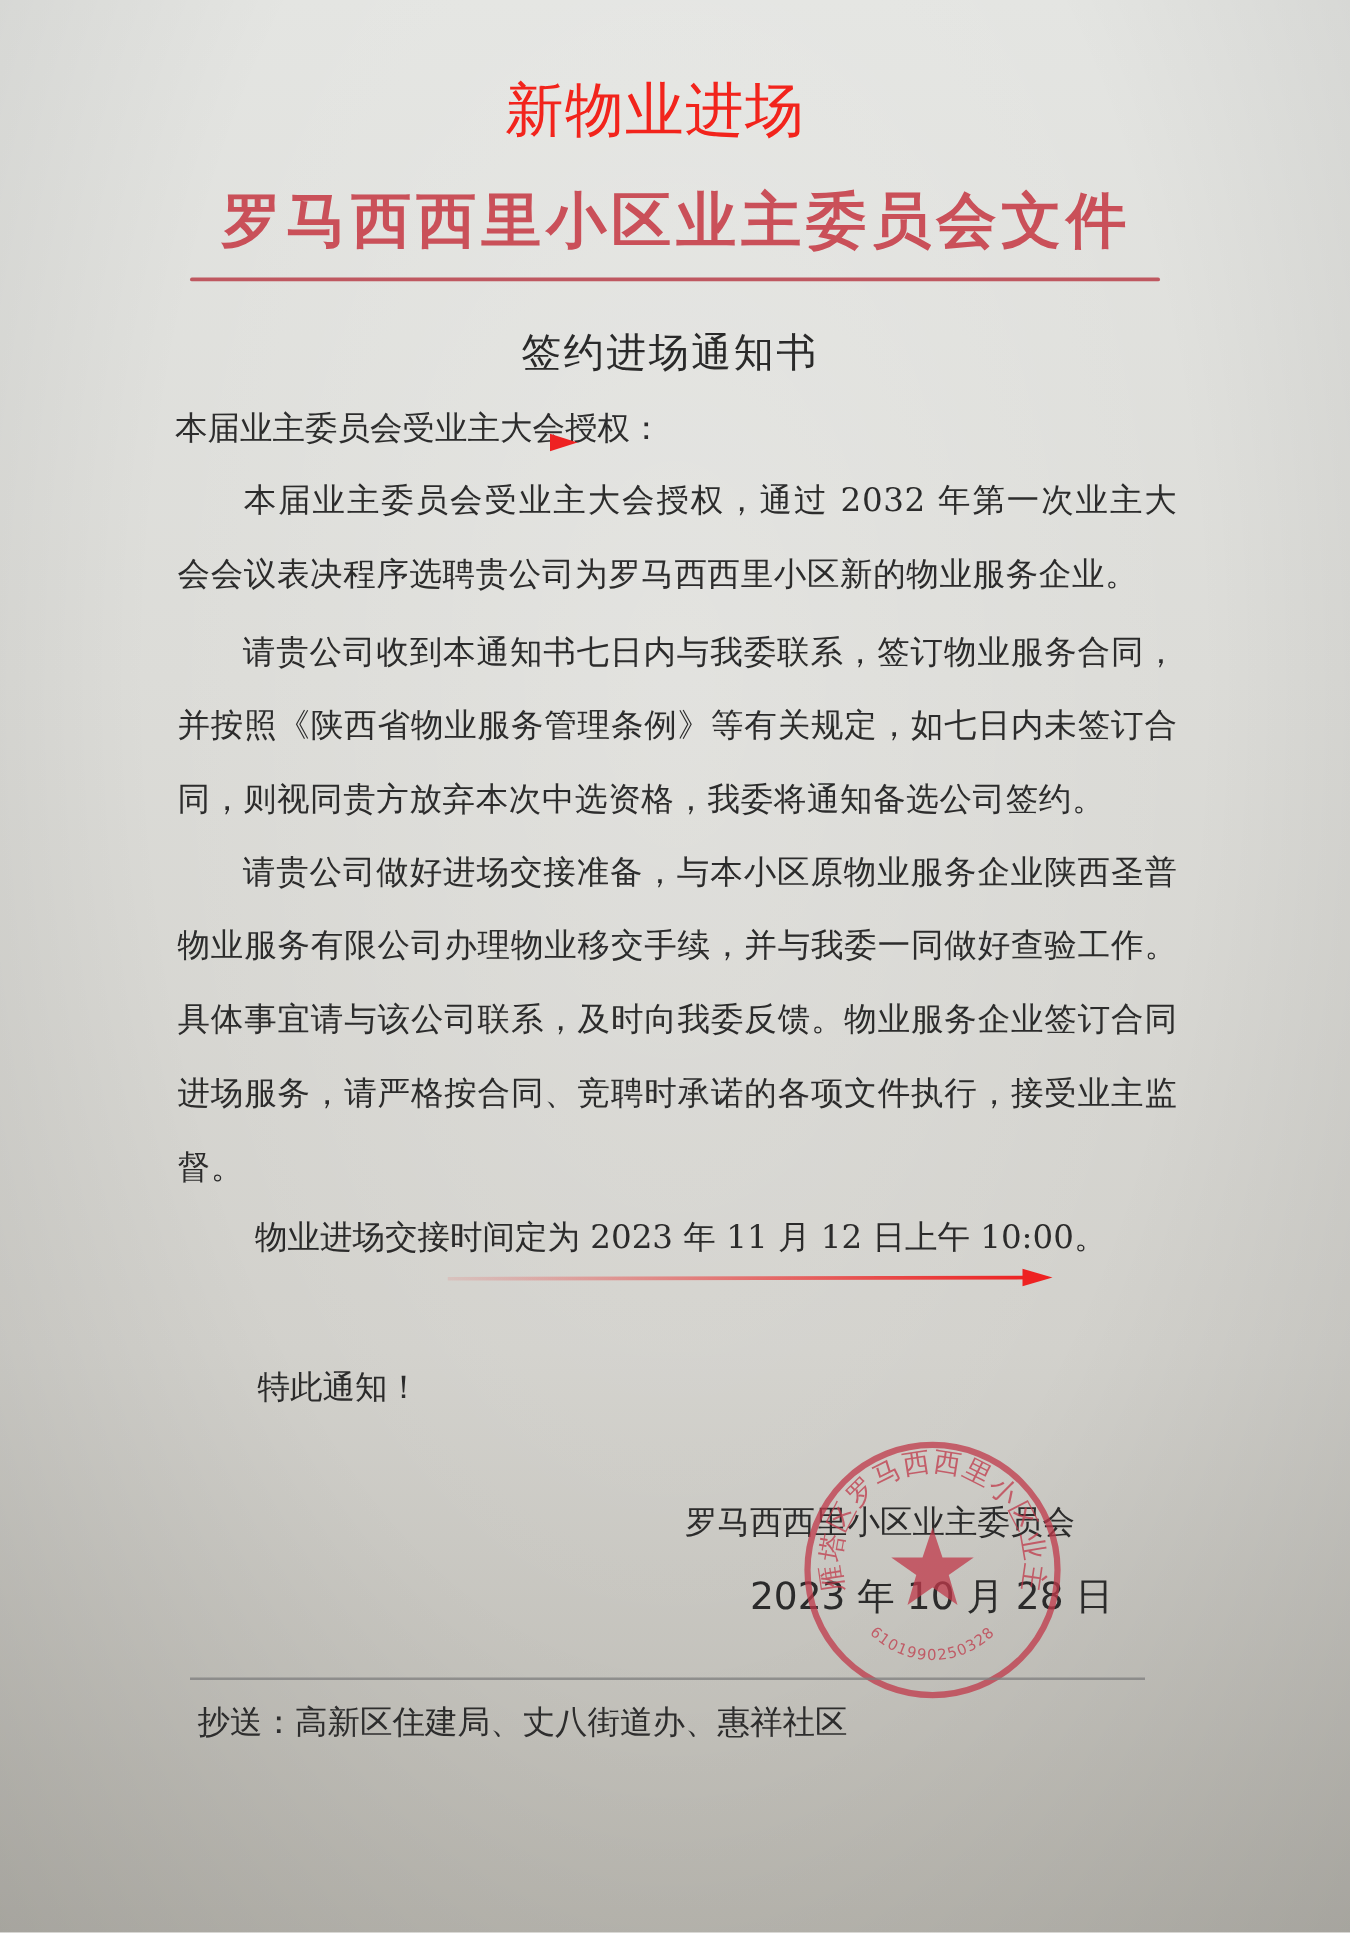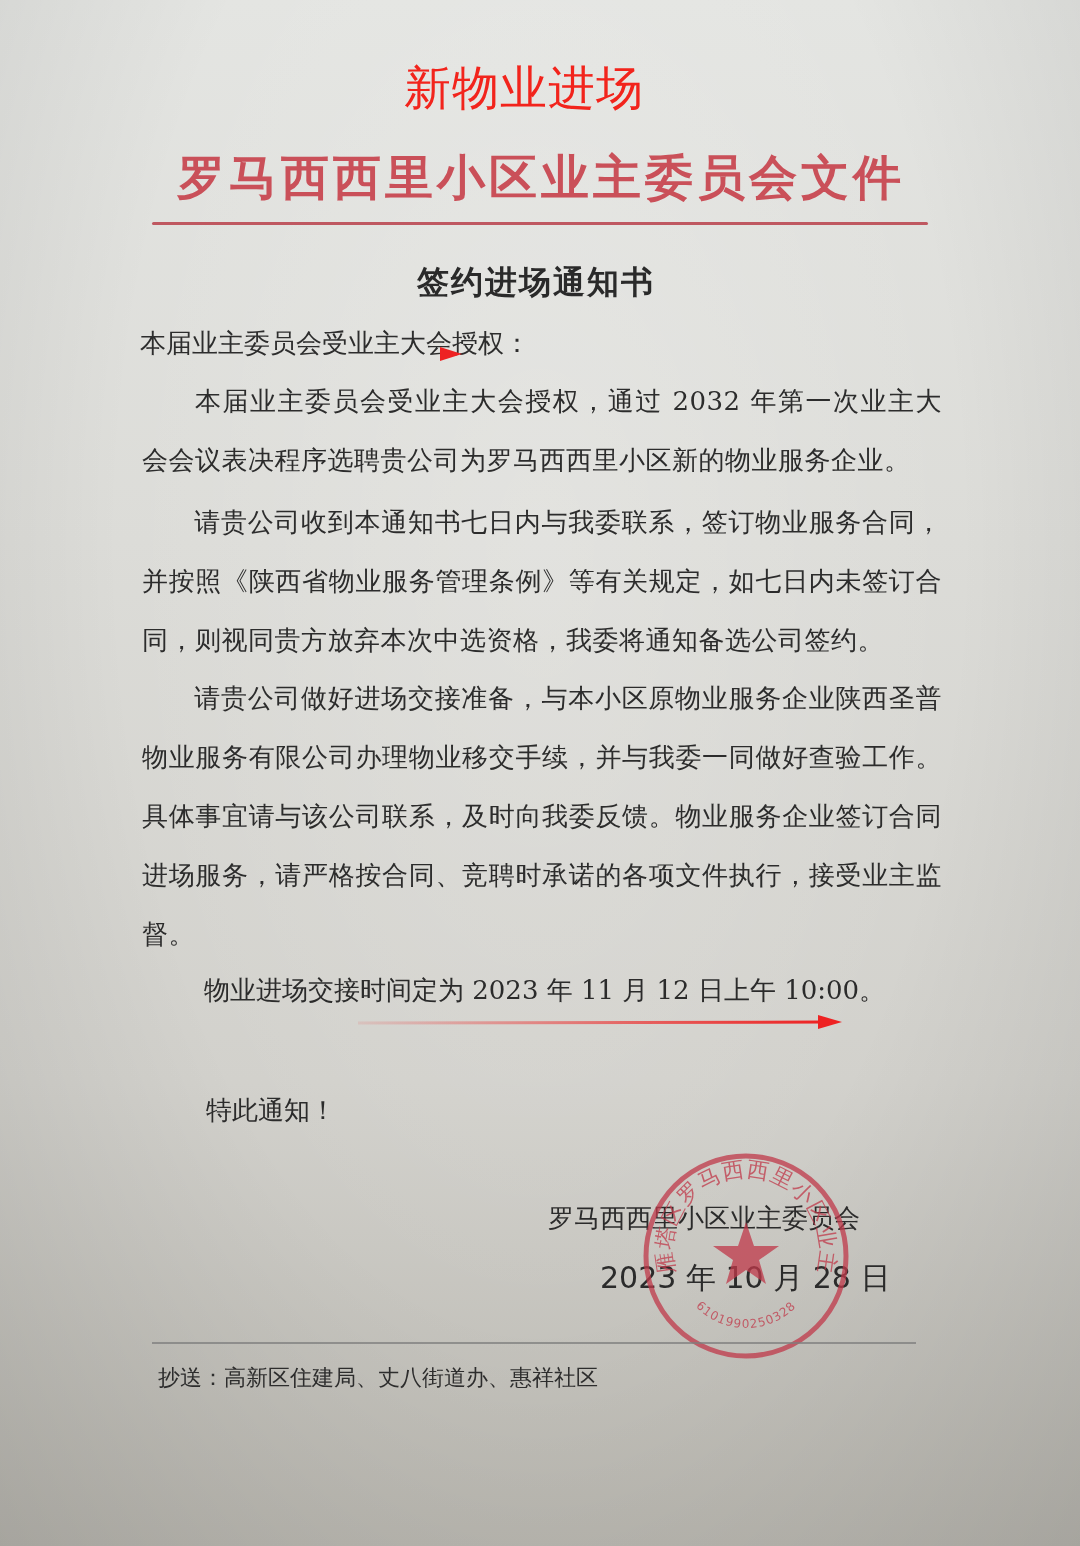--- a/index.html
+++ b/index.html
@@ -23,42 +23,42 @@
     font-family:Liberation Sans, sans-serif; font-weight:bold;
     font-size:48px; color:#c8444e; letter-spacing:4px; line-height:64px;
     opacity:0.92;
   }
   .red-rule {
     position:absolute; left:152px; top:222px; width:776px; height:3px;
     background:#b8404a; border-radius:2px; opacity:0.85;
   }
   .doc-title {
     position:absolute; left:0; width:1072px; top:258px; text-align:center;
-    font-size:32px; font-weight:bold; color:#2a2a2a; letter-spacing:2px; line-height:48px;
+    font-size:32px; font-weight:normal; color:#2a2a2a; letter-spacing:2px; line-height:48px;
   }
   .recipient {
     position:absolute; left:140px; top:323px; font-size:26px; line-height:40px; color:#2d2d2d;
   }
   .para {
     position:absolute; left:142px; width:800px; font-size:26px; line-height:59px;
     color:#2c2c2c; letter-spacing:0.5px; text-align:justify;
   }
   .para .indent { display:inline-block; width:52px; }
   .p1 { top:372px; }
   .p2 { top:493px; }
   .p3 { top:669px; }
   .handover { position:absolute; left:204px; top:968px; font-size:26px; line-height:44px; color:#2b2b2b; }
   .closing { position:absolute; left:206px; top:1088px; font-size:26px; line-height:44px; color:#2b2b2b; }
   .sign-org { position:absolute; left:548px; top:1196px; font-size:26px; line-height:44px; color:#2b2b2b; }
   .sign-date { position:absolute; left:600px; top:1256px; font-size:30px; line-height:44px; color:#2b2b2b;
     font-family:"DejaVu Sans", sans-serif; }
   .footer-rule {
     position:absolute; left:152px; top:1342px; width:764px; height:2px; background:#7d7d7d; opacity:0.75;
   }
-  .cc { position:absolute; left:158px; top:1358px; font-size:22px; line-height:40px; color:#2d2d2d; }
+  .cc { position:absolute; left:158px; top:1358px; font-size:26px; line-height:40px; color:#2d2d2d; }
   .arrow { position:absolute; }
   .seal { position:absolute; left:640px; top:1150px; width:212px; height:212px; opacity:0.75; }
 </style>
 </head>
 <body>
 
 <div class="vignette"></div>
 
 <div class="annot-title">新物业进场</div>
 

